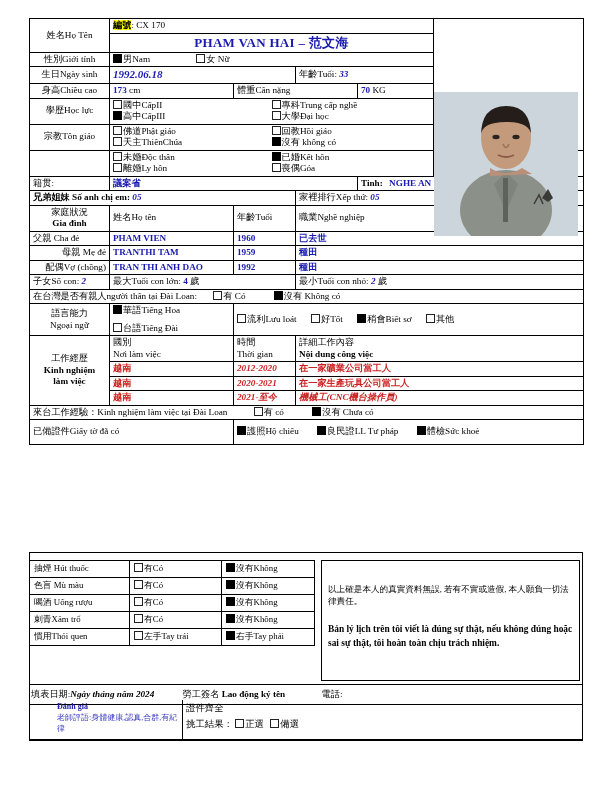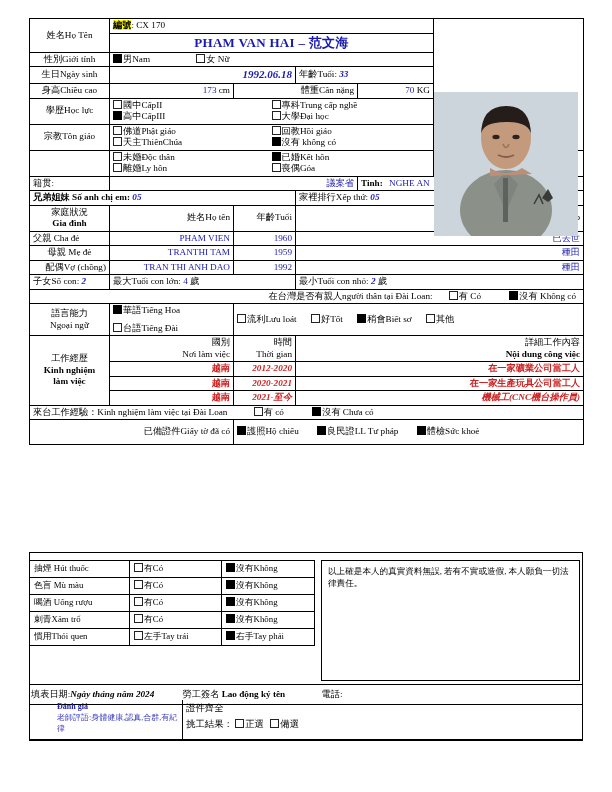--- a/index.html
+++ b/index.html
@@ -4,22 +4,22 @@
 <style>
   html,body{margin:0;padding:0;background:#fff;}
   body{width:612px;height:792px;font-family:"Liberation Serif","DejaVu Serif",serif;color:#000;}
   .page{position:relative;width:612px;height:792px;box-sizing:border-box;}
 
   table{border-collapse:collapse;table-layout:fixed;}
   .tbl{position:absolute;left:29px;top:18px;width:554px;}
   .tbl td{border:1px solid #000;padding:1px 3px;vertical-align:middle;font-size:9.2px;line-height:1.25;}
 
   .lbl{text-align:center;font-size:9.2px;}
-  .ctr{text-align:right;}
-  .blue{color:#1a1ab0;font-weight:normal;}
+  .ctr{text-align:left;}
+  .blue{color:#1a1ab0;font-weight:bold;}
   .blue-i{color:#1a1ab0;font-weight:bold;font-style:italic;}
   .red{color:#cc2222;font-weight:bold;}
   .red-i{color:#cc2222;font-weight:bold;font-style:italic;}
   .hl{background:#ffff00;font-weight:bold;}
   .nm{font-size:13px;color:#1a1ab0;font-weight:bold;letter-spacing:.3px;}
   .bigname{text-align:center;padding:2px 0;}
   .bold{font-weight:bold;}
   .small{font-size:8.4px;}
 
   .cb{display:inline-block;width:7px;height:7px;border:1px solid #222;background:#fff;
@@ -28,21 +28,21 @@
 
   .opt{display:inline-block;white-space:nowrap;margin-right:4px;}
   .two{display:flex;}
   .two>div{flex:1;}
 
   .photo{position:absolute;left:434px;top:92px;width:144px;height:144px;overflow:hidden;
          background:#cdd6dd;}
   .photo svg{display:block;}
 
   .notebox{position:absolute;left:321px;top:560px;width:259px;height:121px;
-           border:1px solid #000;box-sizing:border-box;padding:5px 6px;font-size:8.6px;line-height:1.35;}
+           border:1px solid #000;box-sizing:border-box;padding:23px 6px;font-size:8.6px;line-height:1.35;}
   .notebox .vnote{font-weight:bold;font-size:9.4px;line-height:1.45;margin-top:16px;}
 
   .habits{position:absolute;left:29px;top:560px;width:285px;}
   .habits td{border:1px solid #000;padding:2px 4px;font-size:8.8px;}
 
   .footrow{position:absolute;left:29px;top:684px;width:554px;border-top:1.6px solid #000;
            border-bottom:1.6px solid #000;font-size:9.2px;padding:3px 2px;box-sizing:border-box;}
   .evalbox{position:absolute;left:29px;top:700px;width:554px;height:40px;}
   .evalbox table{width:100%;height:40px;}
   .evalbox td{border:none;font-size:8px;vertical-align:top;padding:2px 3px;}
@@ -186,21 +186,21 @@
       <td class="ctr">年齡Tuổi</td>
       <td colspan="3" class="ctr">職業Nghề nghiệp</td>
     </tr>
     <tr>
       <td class="lbl" style="text-align:left">父親 Cha đẻ</td>
       <td colspan="2" class="ctr"><span class="blue">PHAM VIEN</span></td>
       <td class="ctr"><span class="blue">1960</span></td>
       <td colspan="3" class="ctr"><span class="blue">已去世</span></td>
     </tr>
     <tr>
-      <td class="lbl" style="text-align:center">母親 Mẹ đẻ</td>
+      <td class="lbl" style="text-align:right">母親 Mẹ đẻ</td>
       <td colspan="2" class="ctr"><span class="blue">TRANTHI TAM</span></td>
       <td class="ctr"><span class="blue">1959</span></td>
       <td colspan="3" class="ctr"><span class="blue">種田</span></td>
     </tr>
     <tr>
       <td class="lbl small" style="text-align:right">配偶Vợ (chồng)</td>
       <td colspan="2" class="ctr"><span class="blue">TRAN THI ANH DAO</span></td>
       <td class="ctr"><span class="blue">1992</span></td>
       <td colspan="3" class="ctr"><span class="blue">種田</span></td>
     </tr>
@@ -351,20 +351,21 @@
     <tr>
       <td>慣用Thói quen</td>
       <td><span class="cb"></span><span>左手Tay trái</span></td>
       <td><span class="cb on"></span><span>右手Tay phải</span></td>
     </tr>
   </tbody>
     </table>
 
   <div class="notebox">
     <div>以上確是本人的真實資料無誤, 若有不實或造假, 本人願負一切法律責任。</div>
+    <div class="vnote">Bản lý lịch trên tôi viết là đúng sự thật, nếu không đúng hoặc sai sự thật, tôi hoàn toàn chịu trách nhiệm.</div>
   </div>
 
   <div class="footrow">
     <span>填表日期:</span><span class="blue-i" style="color:#000">Ngày   tháng   năm 2024</span>
     <span style="margin-left:26px">勞工簽名</span>
     <span class="bold">Lao động ký tên</span>
     <span style="margin-left:34px">電話:</span>
   </div>
 
   <div class="evalbox">

